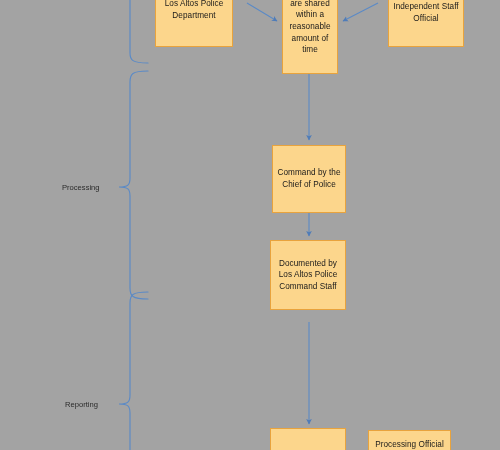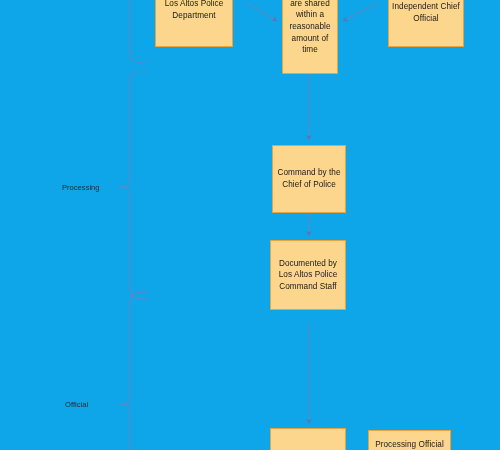--- a/index.html
+++ b/index.html
@@ -10,21 +10,21 @@
   body {
     width: 500px;
     height: 450px;
     overflow: hidden;
     font-family: "Liberation Sans", sans-serif;
   }
   #canvas {
     position: relative;
     width: 500px;
     height: 450px;
-    background: #0ea5e9;
+    background: #a3a3a3;
   }
   svg.layer {
     position: absolute;
     left: 0;
     top: 0;
     width: 500px;
     height: 450px;
     overflow: visible;
   }
   .node {
@@ -98,21 +98,21 @@
 
   <div class="node" style="left:155px; top:-28px; width:78px; height:75px;">
     <span>Los Altos Police Department</span>
   </div>
 
   <div class="node" style="left:282px; top:-32px; width:56px; height:106px;">
     <span>Complaints are shared within a reasonable amount of time</span>
   </div>
 
   <div class="node" style="left:388px; top:-22px; width:76px; height:69px;">
-    <span>Independent Chief Official</span>
+    <span>Independent Staff Official</span>
   </div>
 
   <div class="node" style="left:272px; top:145px; width:74px; height:68px;">
     <span>Command by the Chief of Police</span>
   </div>
 
   <div class="node" style="left:270px; top:240px; width:76px; height:70px;">
     <span>Documented by Los Altos Police Command Staff</span>
   </div>
 
@@ -122,16 +122,16 @@
 
   <div class="node" style="left:368px; top:430px; width:83px; height:42px; align-items:flex-start; padding-top:8px;">
     <span>Processing Official</span>
   </div>
 
   <div class="phase-label" style="left:62px; top:183px;">
     <span>Processing</span>
   </div>
 
   <div class="phase-label" style="left:65px; top:400px;">
-    <span>Official</span>
+    <span>Reporting</span>
   </div>
 
 </div>
 
 </body></html>

